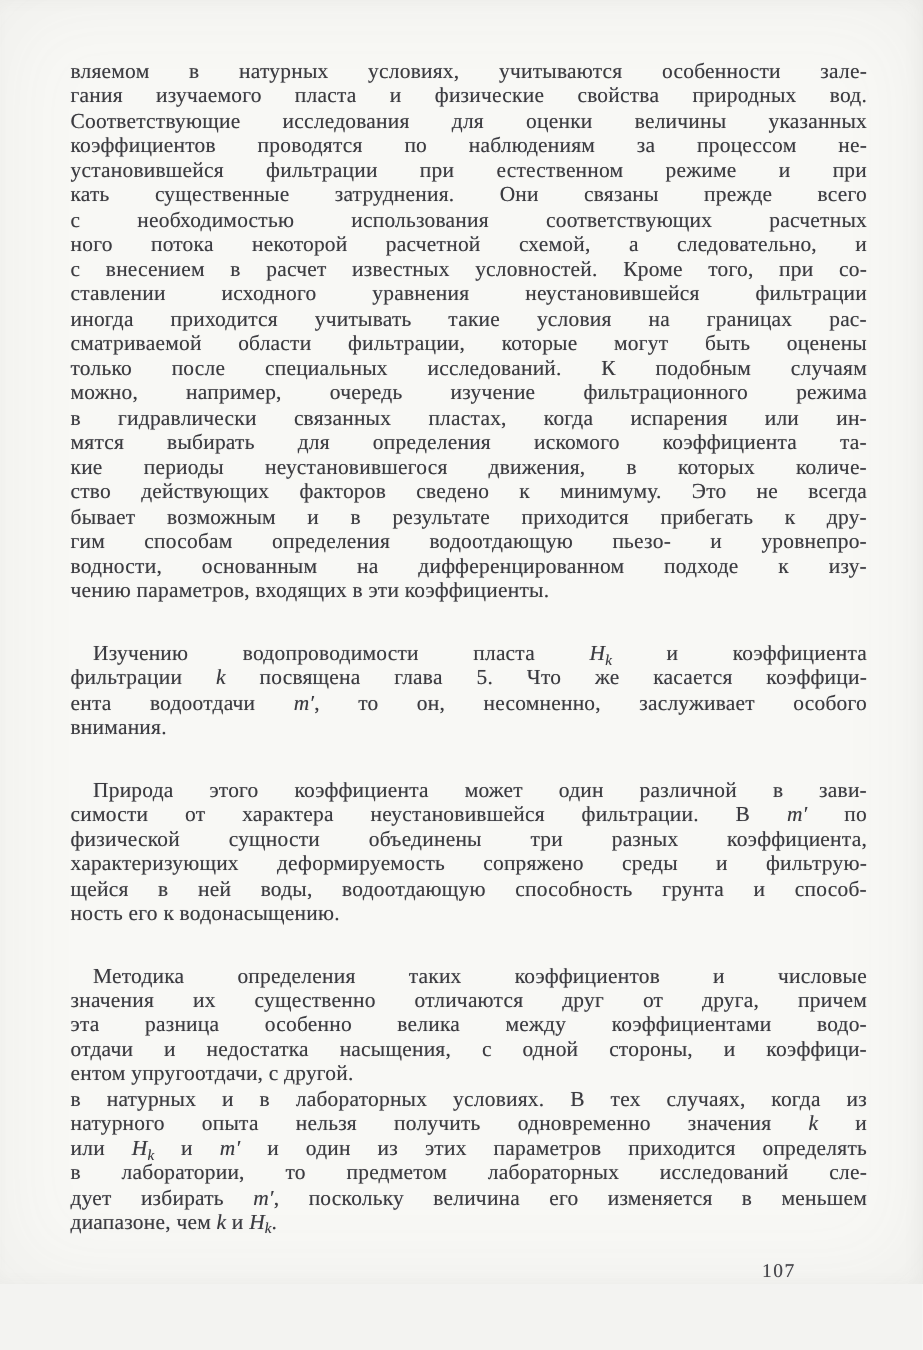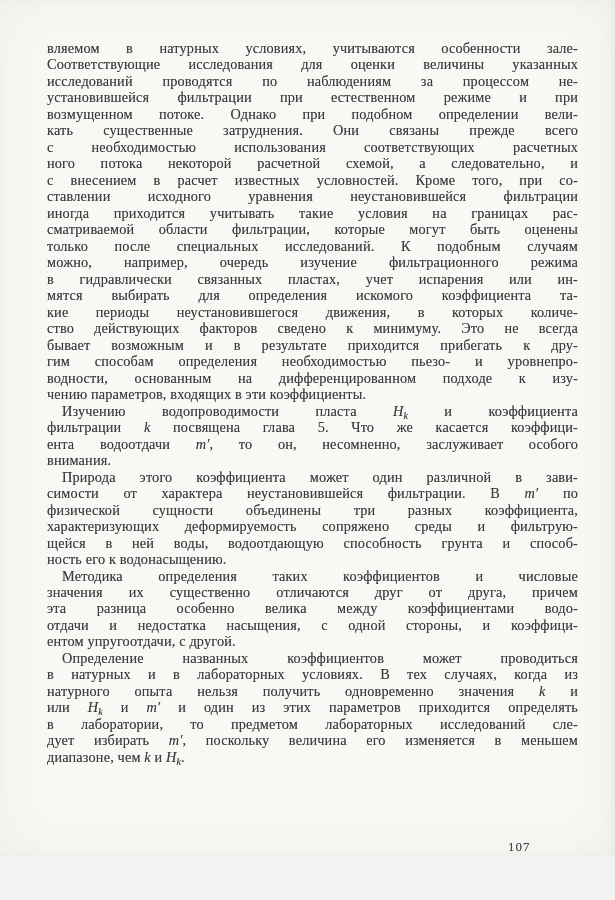--- a/index.html
+++ b/index.html
@@ -26,21 +26,21 @@
     font-size: 14.3px;
     color: #3b3b40;
     text-align: justify;
     text-align-last: justify;
     letter-spacing: 0.15px;
     text-shadow: 0 0 0.5px rgba(75,75,80,0.55);
     white-space: normal;
     overflow: visible;
   }
   .line.last { text-align-last: left; }
-  .line.indent { padding-left: 15px; }
+  .line.indent { padding-left: 15px; margin-top: 25px; }
   .line i { font-style: italic; }
   .line sub {
     font-size: 10px;
     line-height: 0;
     vertical-align: -3px;
     letter-spacing: 0;
   }
   .page-number {
     position: absolute;
     left: 508px; top: 839px;
@@ -50,57 +50,56 @@
     letter-spacing: 1px;
     text-shadow: 0 0 0.5px rgba(75,75,80,0.5);
   }
 </style>
 </head>
 <body>
 
 <div class="scan-page">
   <div class="page-text">
       <div class="line">вляемом в натурных условиях, учитываются особенности зале-</div>
+      <div class="line">гания изучаемого пласта и физические свойства природных вод.</div>
       <div class="line">Соответствующие исследования для оценки величины указанных</div>
-      <div class="line">исследований проводятся по наблюдениям за процессом не-</div>
+      <div class="line">коэффициентов проводятся по наблюдениям за процессом не-</div>
       <div class="line">установившейся фильтрации при естественном режиме и при</div>
-      <div class="line">возмущенном потоке. Однако при подобном определении вели-</div>
       <div class="line">кать существенные затруднения. Они связаны прежде всего</div>
       <div class="line">с необходимостью использования соответствующих расчетных</div>
       <div class="line">ного потока некоторой расчетной схемой, а следовательно, и</div>
       <div class="line">с внесением в расчет известных условностей. Кроме того, при со-</div>
       <div class="line">ставлении исходного уравнения неустановившейся фильтрации</div>
       <div class="line">иногда приходится учитывать такие условия на границах рас-</div>
       <div class="line">сматриваемой области фильтрации, которые могут быть оценены</div>
       <div class="line">только после специальных исследований. К подобным случаям</div>
       <div class="line">можно, например, очередь изучение фильтрационного режима</div>
-      <div class="line">в гидравлически связанных пластах, учет испарения или ин-</div>
+      <div class="line">в гидравлически связанных пластах, когда испарения или ин-</div>
       <div class="line">мятся выбирать для определения искомого коэффициента та-</div>
       <div class="line">кие периоды неустановившегося движения, в которых количе-</div>
       <div class="line">ство действующих факторов сведено к минимуму. Это не всегда</div>
       <div class="line">бывает возможным и в результате приходится прибегать к дру-</div>
-      <div class="line">гим способам определения необходимостью пьезо- и уровнепро-</div>
+      <div class="line">гим способам определения водоотдающую пьезо- и уровнепро-</div>
       <div class="line">водности, основанным на дифференцированном подходе к изу-</div>
       <div class="line last">чению параметров, входящих в эти коэффициенты.</div>
       <div class="line indent">Изучению водопроводимости пласта <i>H</i><sub><i>k</i></sub> и коэффициента</div>
       <div class="line">фильтрации <i>k</i> посвящена глава 5. Что же касается коэффици-</div>
       <div class="line">ента водоотдачи <i>m′</i>, то он, несомненно, заслуживает особого</div>
       <div class="line last">внимания.</div>
       <div class="line indent">Природа этого коэффициента может один различной в зави-</div>
       <div class="line">симости от характера неустановившейся фильтрации. В <i>m′</i> по</div>
       <div class="line">физической сущности объединены три разных коэффициента,</div>
       <div class="line">характеризующих деформируемость сопряжено среды и фильтрую-</div>
       <div class="line">щейся в ней воды, водоотдающую способность грунта и способ-</div>
       <div class="line last">ность его к водонасыщению.</div>
       <div class="line indent">Методика определения таких коэффициентов и числовые</div>
       <div class="line">значения их существенно отличаются друг от друга, причем</div>
       <div class="line">эта разница особенно велика между коэффициентами водо-</div>
       <div class="line">отдачи и недостатка насыщения, с одной стороны, и коэффици-</div>
       <div class="line last">ентом упругоотдачи, с другой.</div>
-      <div class="line indent">Определение названных коэффициентов может проводиться</div>
       <div class="line">в натурных и в лабораторных условиях. В тех случаях, когда из</div>
       <div class="line">натурного опыта нельзя получить одновременно значения <i>k</i> и</div>
       <div class="line">или <i>H</i><sub><i>k</i></sub> и <i>m′</i> и один из этих параметров приходится определять</div>
       <div class="line">в лаборатории, то предметом лабораторных исследований сле-</div>
       <div class="line">дует избирать <i>m′</i>, поскольку величина его изменяется в меньшем</div>
       <div class="line last">диапазоне, чем <i>k</i> и <i>H</i><sub><i>k</i></sub>.</div>
     </div>
   <div class="page-number">107</div>
 </div>
 

